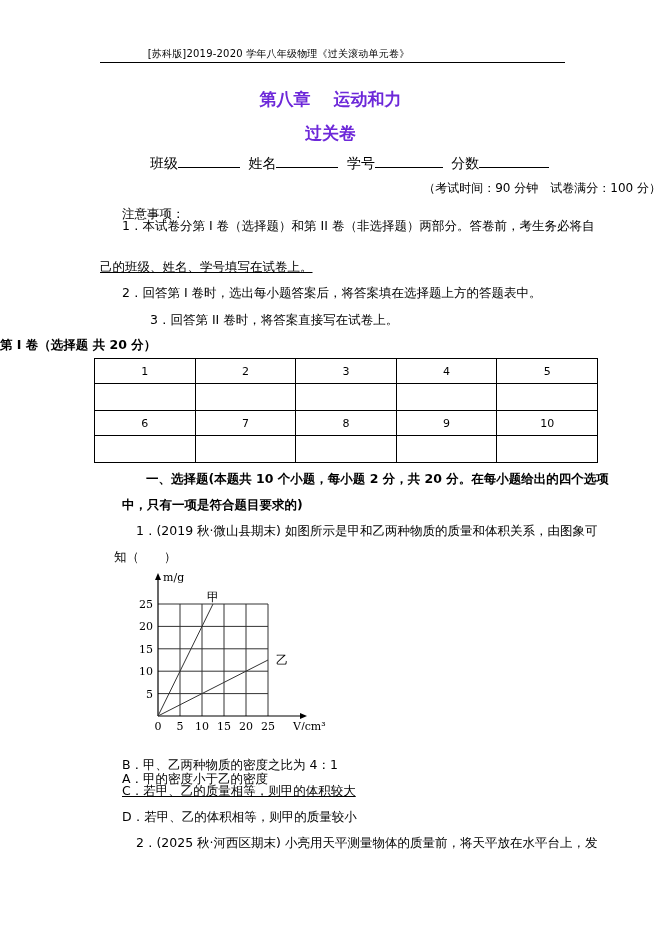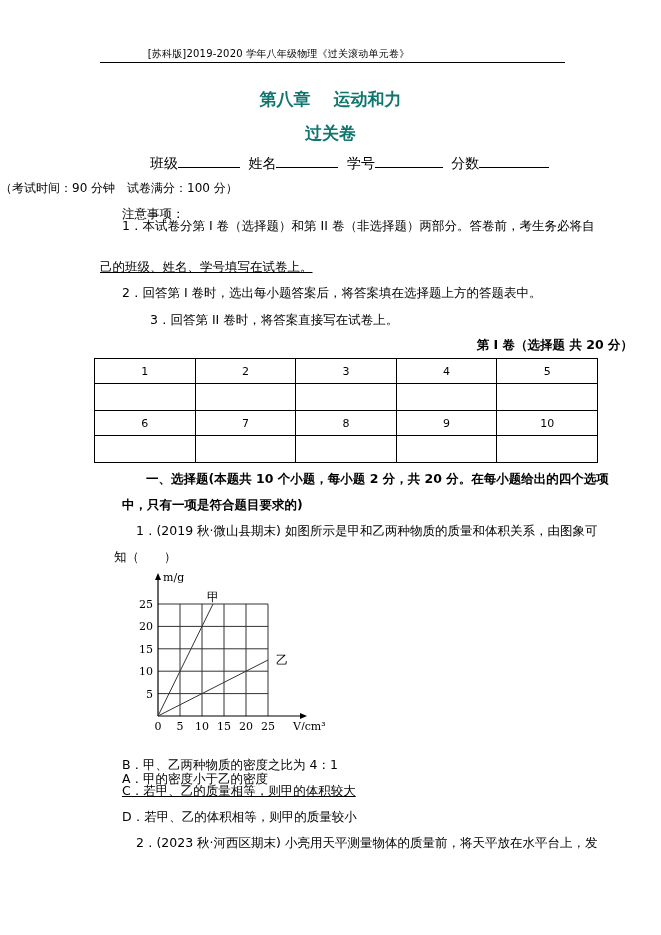--- a/index.html
+++ b/index.html
@@ -1,28 +1,28 @@
 <!DOCTYPE html>
 <html><head>
 <meta charset="utf-8">
 <style>
   html, body { margin:0; padding:0; background:#fff; }
   body { width:661px; height:935px; position:relative; overflow:hidden;
          font-family:"DejaVu Sans", sans-serif; color:#000; }
   .abs { position:absolute; }
   .header-text { left:0; width:557px; top:47px; text-align:center; font-size:10px; letter-spacing:0.2px; }
   .header-line { left:100px; width:465px; top:62px; height:0; border-top:1px solid #000; }
-  .title { left:0; width:661px; text-align:center; color:#0f766e; font-weight:bold; font-size:17px; }
+  .title { left:0; width:661px; text-align:center; color:#6d28d9; font-weight:bold; font-size:17px; }
   .t1 { top:88px; }
   .t2 { top:122px; }
   .fields { left:150px; top:155px; font-size:14px; white-space:nowrap; }
   .fields .blank { display:inline-block; border-bottom:1px solid #000; height:12px; vertical-align:baseline; margin-right:4px; }
-  .exam-info { left:0; width:661px; top:180px; text-align:left; font-size:12px; }
+  .exam-info { left:0; width:661px; top:180px; text-align:right; font-size:12px; }
   .p { font-size:12.5px; white-space:nowrap; }
-  .sec-title { left:0; width:633px; top:337px; text-align:right; font-size:12.5px; font-weight:bold; }
+  .sec-title { left:0; width:633px; top:337px; text-align:left; font-size:12.5px; font-weight:bold; }
   table.ans { position:absolute; left:94px; top:358px; width:504px; border-collapse:collapse; table-layout:fixed; }
   table.ans td { border:1.5px solid #000; height:24px; text-align:center; font-size:11px; padding:0; }
   .bold { font-weight:bold; }
   svg text { font-family:"DejaVu Serif", serif; }
 </style>
 </head>
 <body>
 
 <div class="abs header-text">[苏科版]2019-2020 学年八年级物理《过关滚动单元卷》</div>
 <div class="abs header-line"></div>
@@ -126,13 +126,13 @@
       <text x="77" y="31" font-size="12" fill="#000">甲</text>
       <text x="146" y="94" font-size="12" fill="#000">乙</text>
     </g>
 </svg>
 
 <div class="abs p" style="left:122px; top:731px;margin-top:40px;">A．甲的密度小于乙的密度</div>
 <div class="abs p" style="left:122px; top:757px;">B．甲、乙两种物质的密度之比为 4：1</div>
 <div class="abs p" style="left:122px; top:783px;text-decoration:underline;">C．若甲、乙的质量相等，则甲的体积较大</div>
 <div class="abs p" style="left:122px; top:809px;">D．若甲、乙的体积相等，则甲的质量较小</div>
 
-<div class="abs p" style="left:136px; top:835px;">2．(2023 秋·河西区期末) 小亮用天平测量物体的质量前，将天平放在水平台上，发</div>
+<div class="abs p" style="left:136px; top:835px;">2．(2025 秋·河西区期末) 小亮用天平测量物体的质量前，将天平放在水平台上，发</div>
 
 </body></html>

